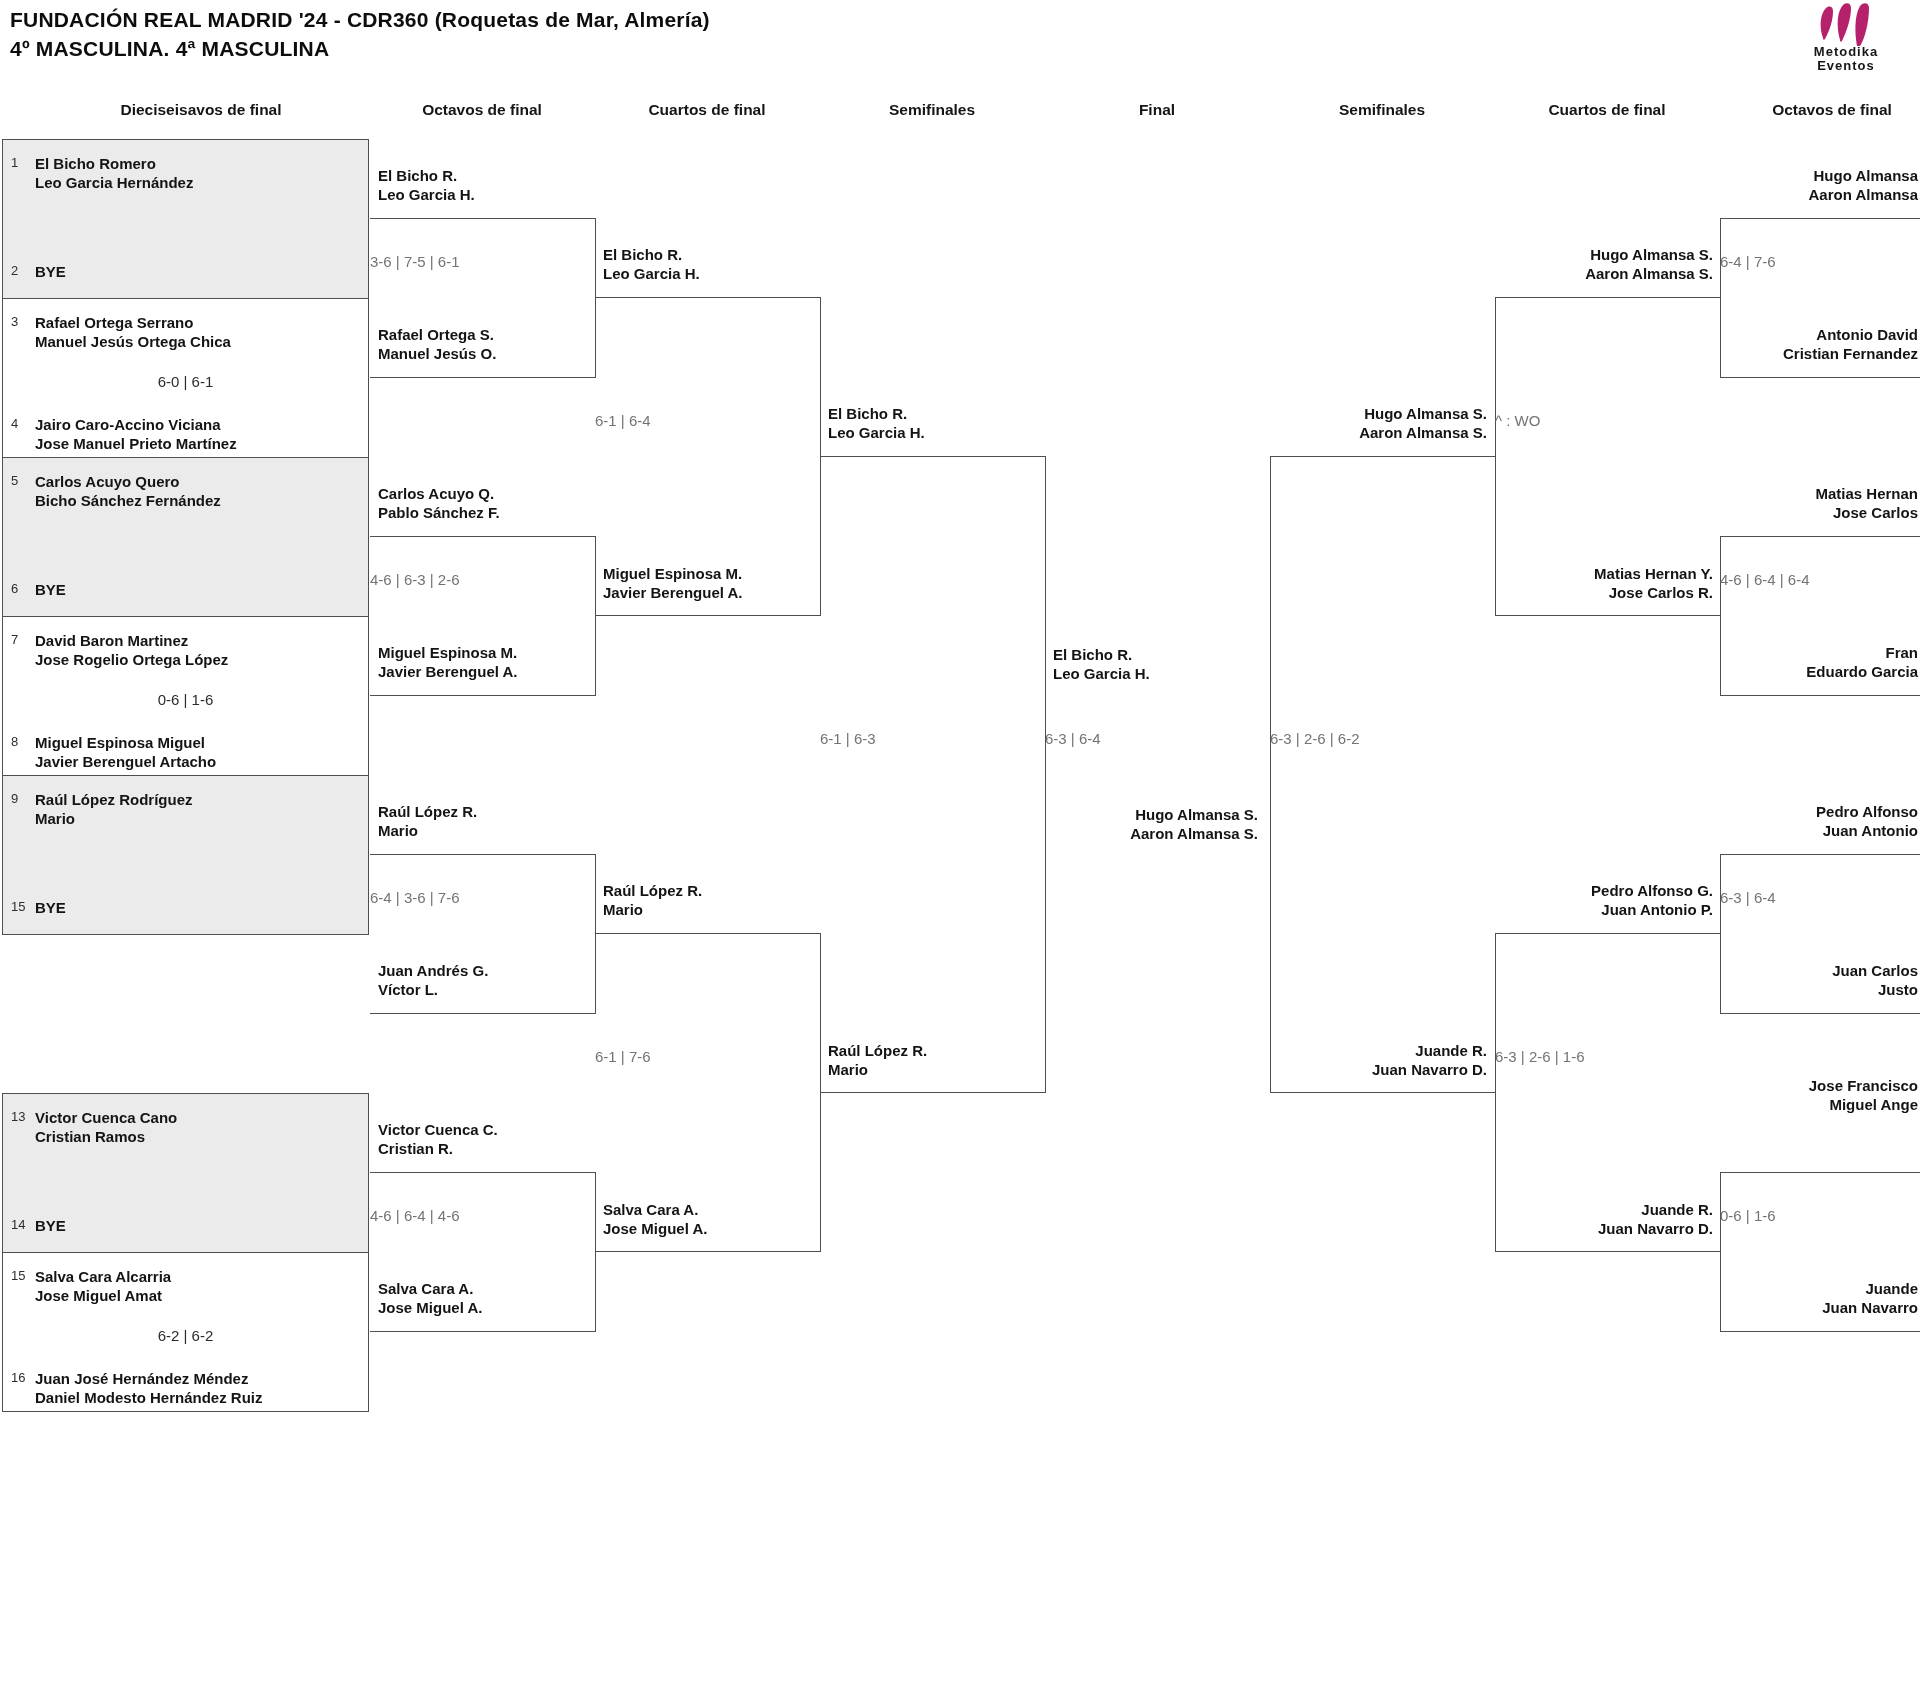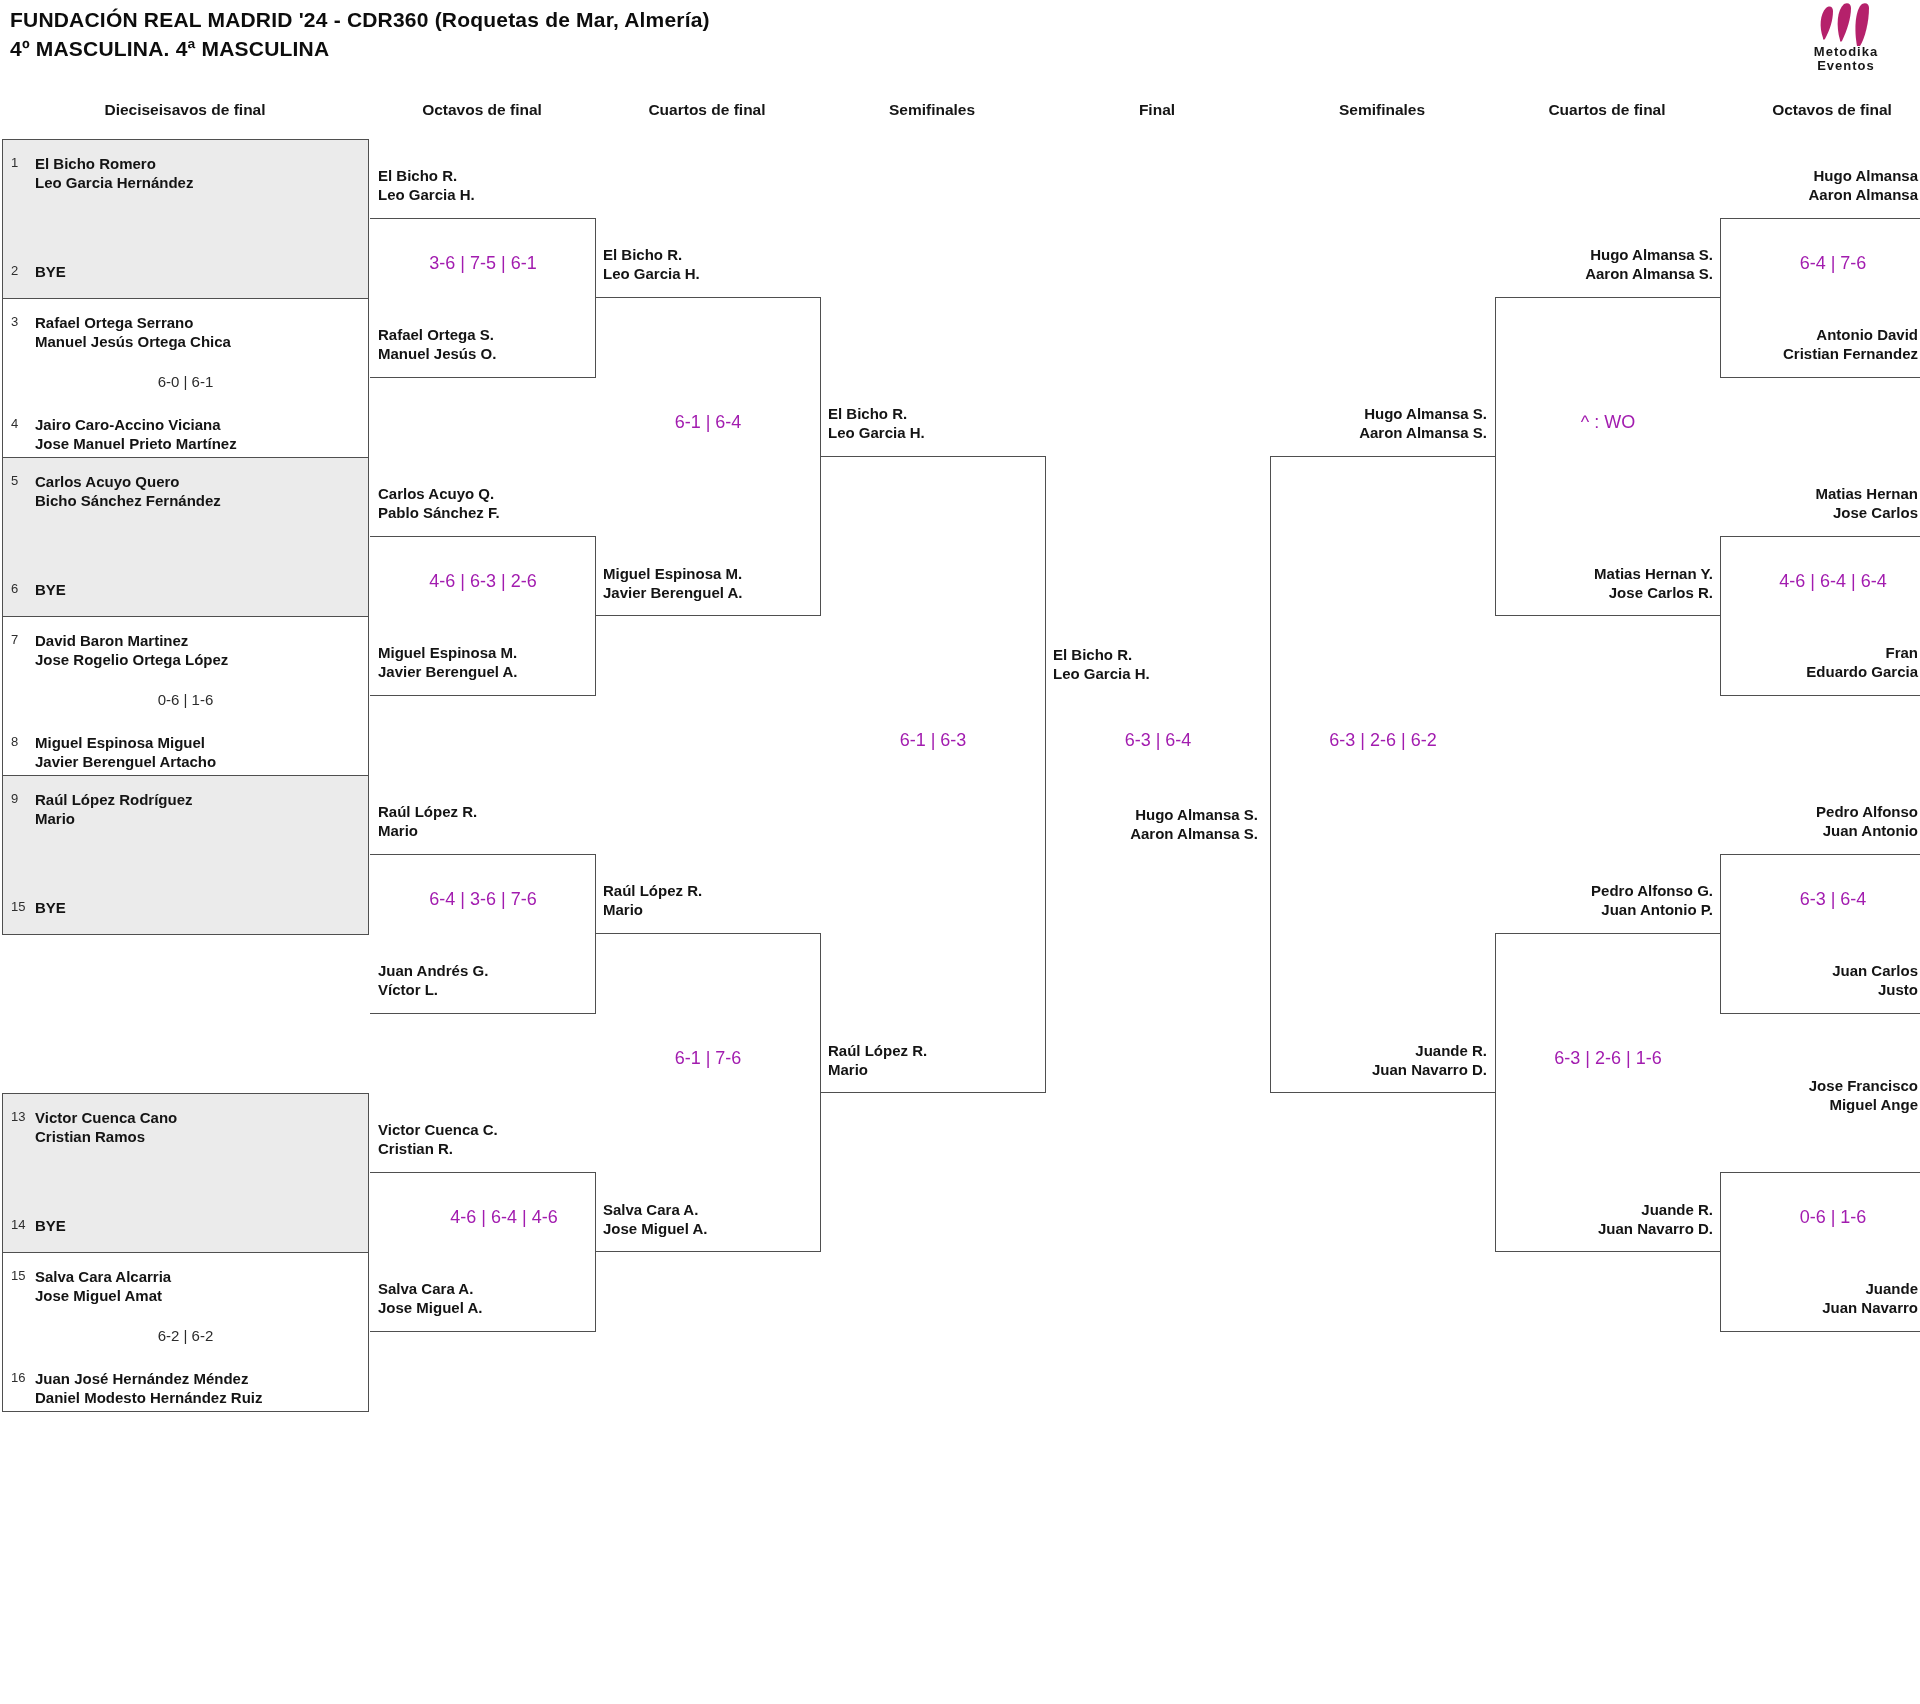--- a/index.html
+++ b/index.html
@@ -10,21 +10,21 @@
   .box16{position:absolute;left:2px;width:367px;height:160px;border:1px solid #4f4f4f;background:#fff;box-sizing:border-box;}
   .box16.grey{background:#ebebeb;}
   .m-box{position:absolute;border:1px solid #4f4f4f;box-sizing:border-box;background:transparent;}
   .m-box.ol{border-left:none;}
   .m-box.or{border-right:none;}
   .team{position:absolute;font-size:15px;line-height:19px;color:#141414;font-weight:700;}
   .team .ln{display:block;white-space:nowrap;}
   .team.w{font-weight:700;}
   .team.r{text-align:right;}
   .seed{position:absolute;font-size:13px;color:#2e2e2e;width:18px;}
-  .score{position:absolute;font-size:18px;color:#a21caf;text-align:center;white-space:nowrap;}
+  .score{position:absolute;font-size:15px;color:#737373;text-align:left;white-space:nowrap;}
   .s16{position:absolute;left:0;right:0;top:74px;font-size:15px;color:#2c2c2c;text-align:center;}
   .logo-text{position:absolute;left:1790px;top:45px;width:112px;text-align:center;
              font-size:13px;font-weight:700;line-height:14px;letter-spacing:1px;color:#171717;}
   .logo-text .ln{display:block;}
   svg.logo{position:absolute;left:1790px;top:2px;}
 </style>
 </head>
 <body>
 
 <div class="page">
@@ -35,21 +35,21 @@
   <svg class="logo" width="112" height="44" viewBox="0 0 112 44">
     <path fill="#b5216b" d="M33 36 C29 25 30 12 36 6 C40 3 43 5 43 9 C43 18 40 28 35 37 C34 38 33 38 33 36 Z"></path>
     <path fill="#b5216b" d="M50 38 C46 24 47 8 54 2 C58 0 61 2 61 6 C61 16 57 29 52 39 C51 40 50 40 50 38 Z"></path>
     <path fill="#b5216b" d="M67 44 C64 28 65 8 72 2 C76 0 79 2 79 6 C79 20 75 36 70 44 Z"></path>
   </svg>
   <div class="logo-text">
     <span class="ln">Metodika</span>
     <span class="ln">Eventos</span>
   </div>
 
-  <div class="rh" style="left:72px">Dieciseisavos de final</div>
+  <div class="rh" style="left:88px">Dieciseisavos de final</div>
   <div class="rh" style="left:369px">Octavos de final</div>
   <div class="rh" style="left:594px">Cuartos de final</div>
   <div class="rh" style="left:819px">Semifinales</div>
   <div class="rh" style="left:1044px">Final</div>
   <div class="rh" style="left:1269px">Semifinales</div>
   <div class="rh" style="left:1494px">Cuartos de final</div>
   <div class="rh" style="left:1719px">Octavos de final</div>
 
   <div class="box16 grey" style="top:139px">
     <span class="seed" style="left:8px;top:15px">1</span>

